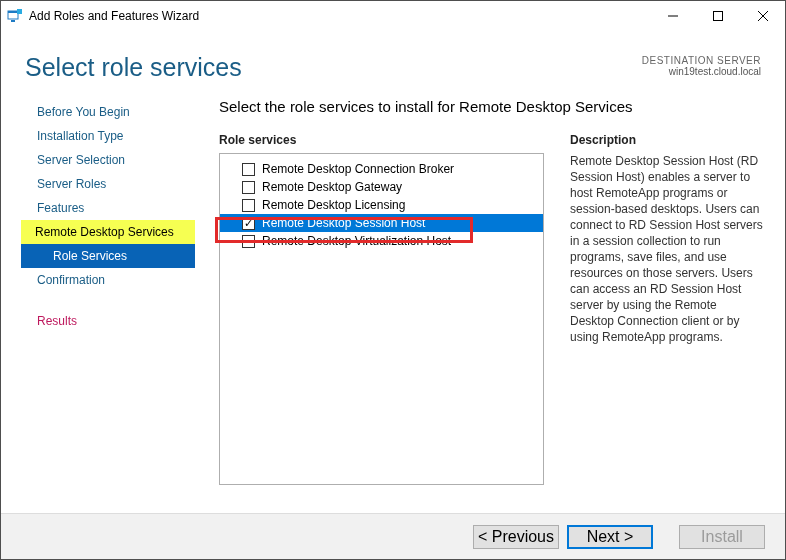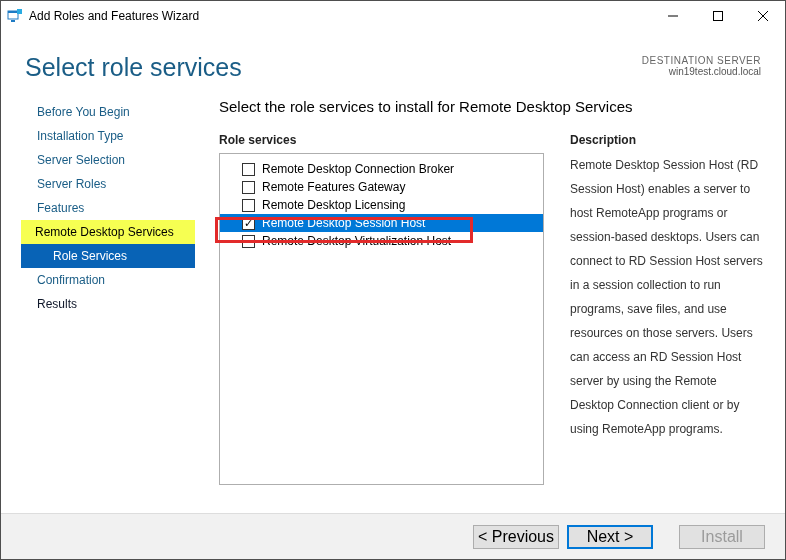--- a/index.html
+++ b/index.html
@@ -19,40 +19,40 @@
   .header h1 { font-size: 25px; font-weight: 300; color: #1a5d86; }
   .dest { text-align: right; font-size: 10px; color: #666; padding-top: 2px; }
   .dest .lbl { letter-spacing: 0.5px; }
   .dest .srv { color: #555; }
 
   
   .main { display: flex; padding: 16px 22px 0 20px; height: 424px; }
 
   .nav { width: 174px; padding-top: 2px; }
   .nav-item { font-size: 12px; color: #1a5d86; padding: 3px 0 3px 16px; line-height: 18px; cursor: default; }
-  .nav-item.disabled { color: #0f172a; }
+  .nav-item.disabled { color: #be185d; margin-top: 17px; }
   .nav-item.top-hl { background: #f6ff52; color: #000; padding-left: 14px; }
   .nav-item.sub { background: #0863b6; color: #fff; padding: 3px 0 3px 32px; }
 
   .content { flex: 1; padding-left: 24px; }
   .prompt { font-size: 15px; color: #000000; margin-bottom: 18px; }
 
   .cols { display: flex; gap: 26px; }
   .col-left { width: 325px; }
   .col-right { flex: 1; }
   .col-h { font-size: 12px; font-weight: 600; color: #222; margin-bottom: 6px; }
 
   .listbox { border: 1px solid #aeaeae; width: 325px; height: 332px; padding: 6px 0 0 0; position: relative; background: #fff; }
   .svc { display: flex; align-items: center; height: 18px; font-size: 12px; color: #000; padding-left: 22px; position: relative; }
   .svc .cb { width: 13px; height: 13px; border: 1px solid #333; margin-right: 7px; display: flex; align-items: center; justify-content: center; }
   .svc .cb.checked::after { content: "✓"; font-size: 11px; line-height: 11px; }
   .svc.selected { background: #0078d7; color: #fff; }
   .svc.selected .cb { background: #fff; border-color: #333; color: #000; }
 
-  .desc { font-size: 12px; color: #333; line-height: 24px; }
+  .desc { font-size: 12px; color: #333; line-height: 16px; }
 
   
   .footer { position: absolute; bottom: 0; left: 0; right: 0; height: 46px; border-top: 1px solid #ddd; background: #f1f1f1; display: flex; align-items: center; justify-content: flex-end; padding-right: 20px; gap: 8px; }
   .btn { width: 86px; height: 24px; font-size: 16px; border: 1px solid #adadad; background: #e1e1e1; display: flex; align-items: center; justify-content: center; color: #000; }
   .btn.disabled { color: #9b9b9b; }
   .btn.default { border: 2px solid #0078d7; width: 86px; height: 24px; }
 </style>
 </head>
 <body>
 
@@ -114,21 +114,21 @@
     <div class="cols">
       <div class="col-left">
         <div class="col-h">Role services</div>
         <div class="listbox">
           <div class="svc">
             <span class="cb"></span>
             <span>Remote Desktop Connection Broker</span>
           </div>
           <div class="svc">
             <span class="cb"></span>
-            <span>Remote Features Gateway</span>
+            <span>Remote Desktop Gateway</span>
           </div>
           <div class="svc">
             <span class="cb"></span>
             <span>Remote Desktop Licensing</span>
           </div>
           <div class="svc selected">
             <span class="cb checked"></span>
             <span>Remote Desktop Session Host</span>
           </div>
           <div class="svc">

